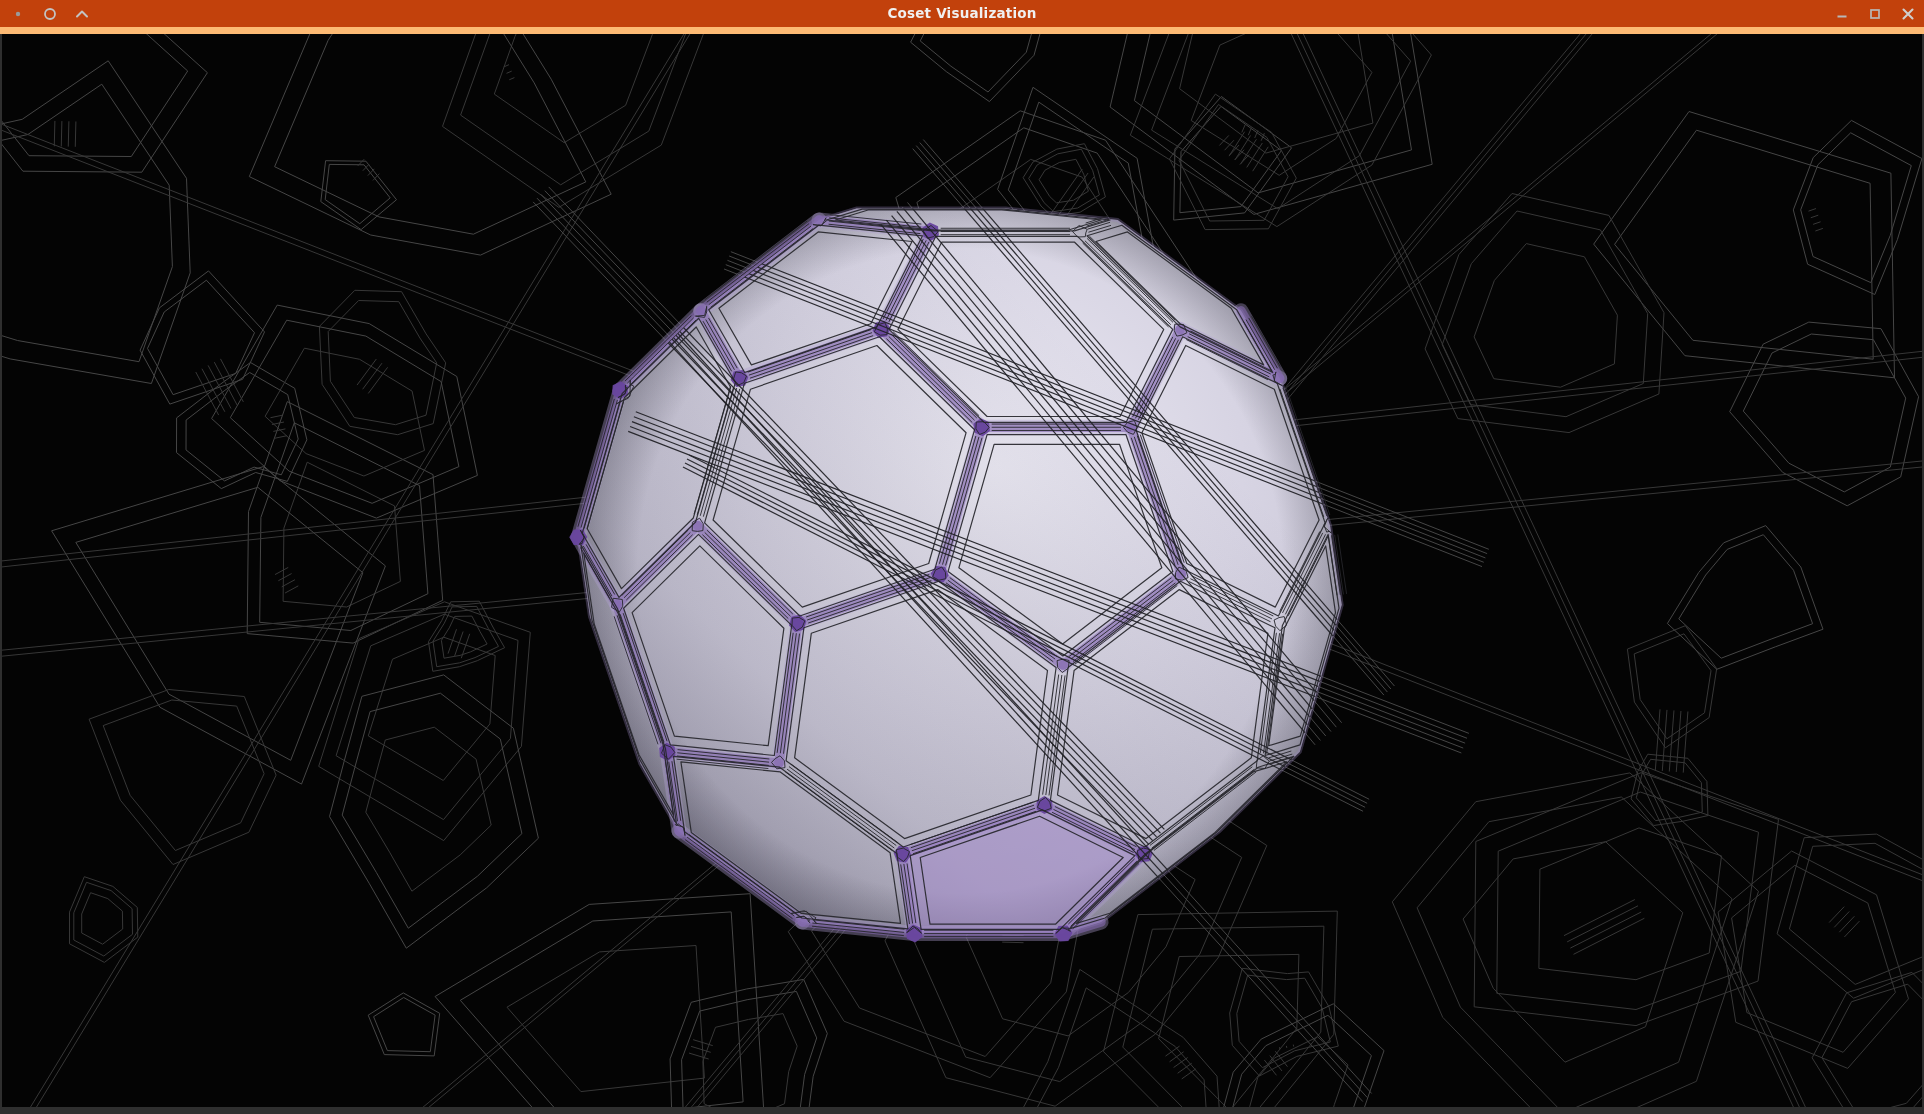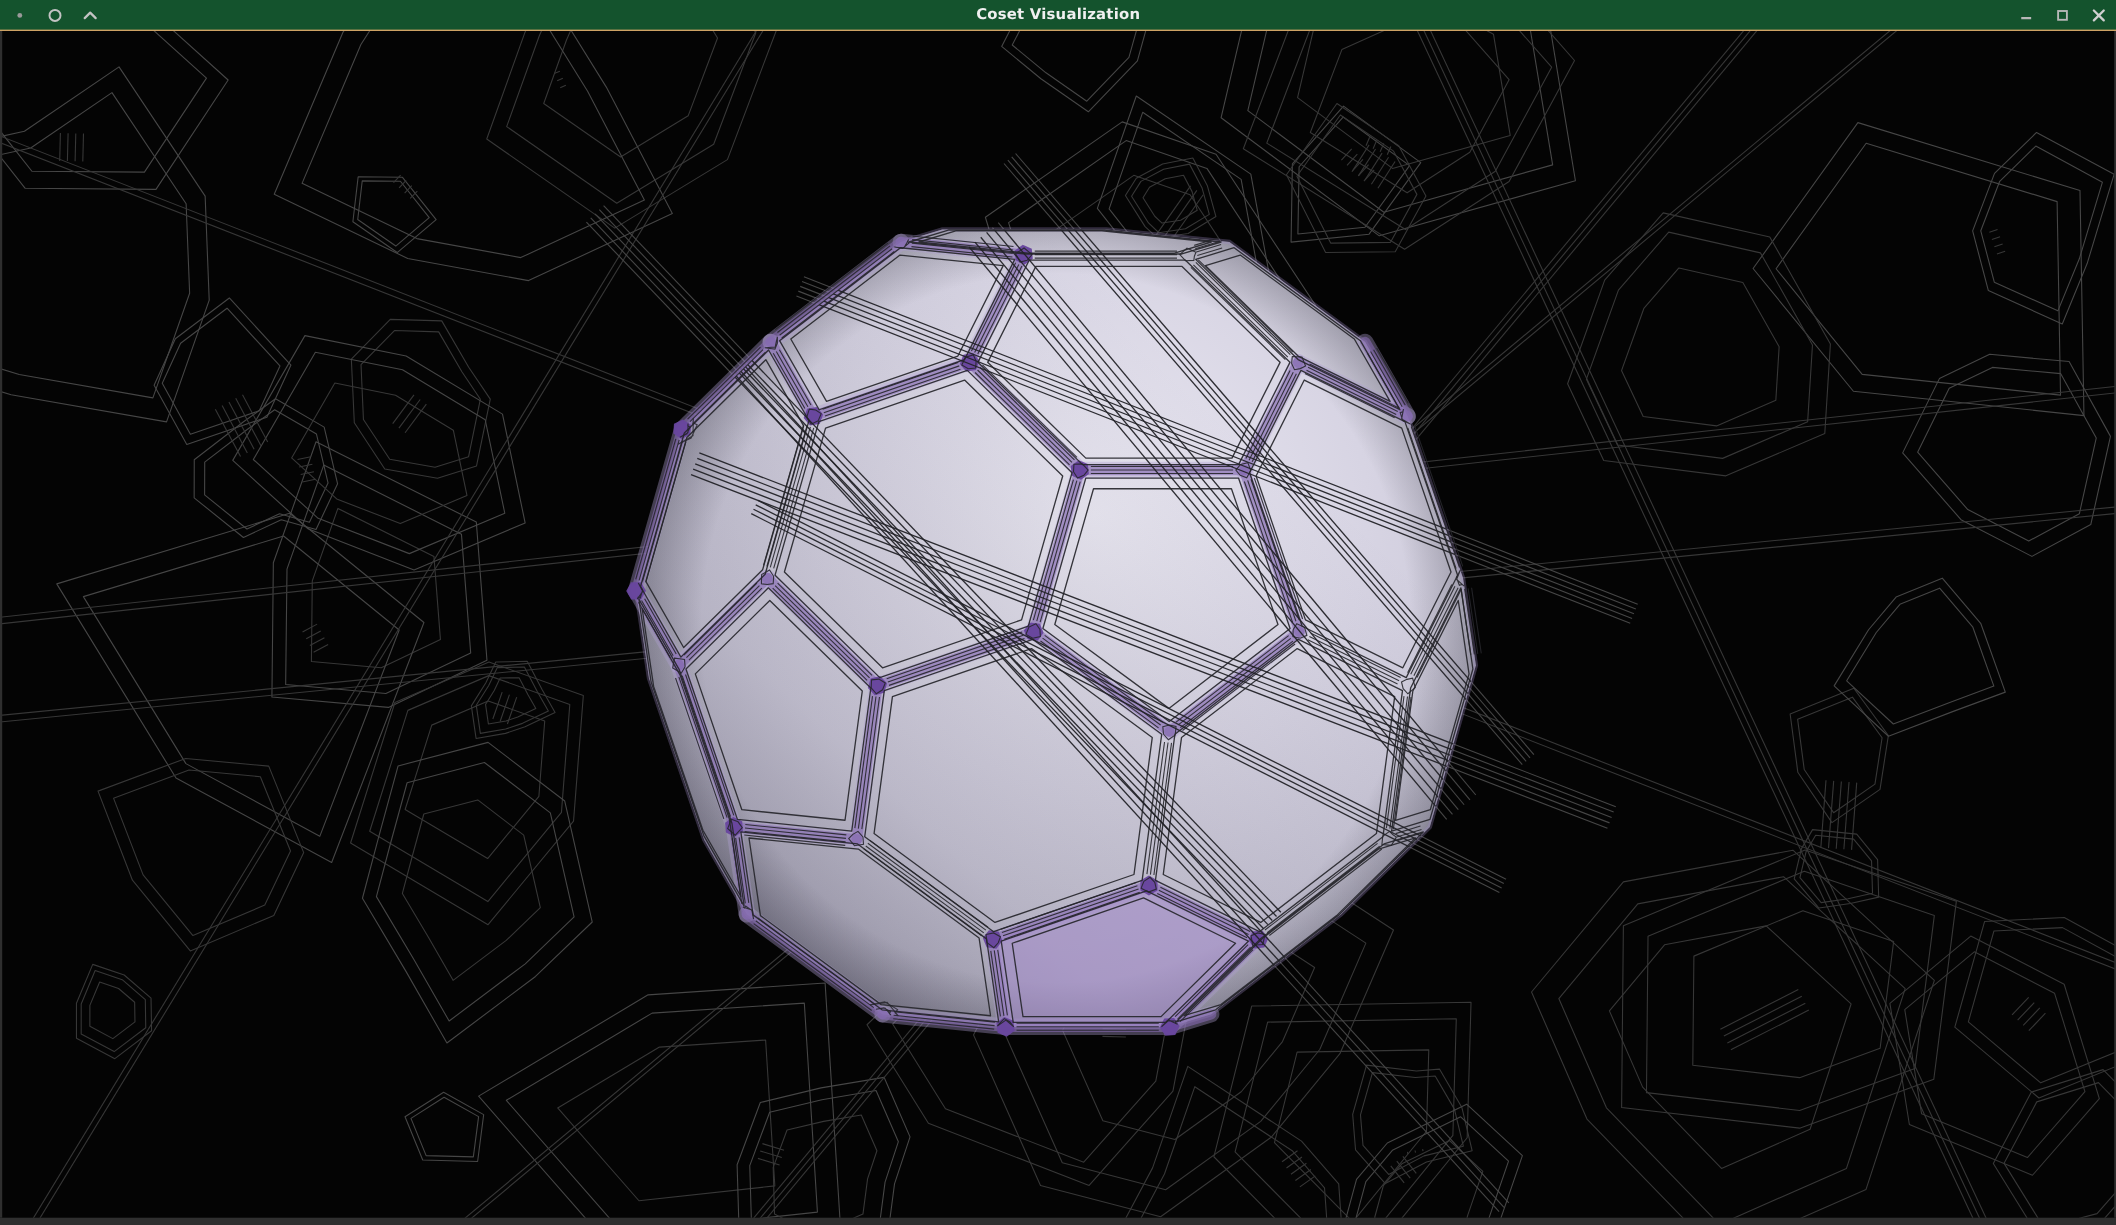--- a/index.html
+++ b/index.html
@@ -1,19 +1,19 @@
 <!DOCTYPE html>
 <html><head>
 <meta charset="utf-8">
 <style>
   html,body{margin:0;padding:0;background:#000;}
   .window{position:relative;width:1924px;height:1114px;overflow:hidden;background:#040404;
           font-family:"DejaVu Sans","Liberation Sans",sans-serif;}
-  .titlebar{position:absolute;top:0;left:0;width:1924px;height:27px;background:#14532d;
-            border-bottom:1px solid #fdba74;z-index:5;}
+  .titlebar{position:absolute;top:0;left:0;width:1924px;height:27px;background:#c2410c;
+            border-bottom:7px solid #fdba74;z-index:5;}
   .tb-left{position:absolute;left:11px;top:0;height:27px;display:flex;align-items:center;gap:18px;}
   .tb-right{position:absolute;right:9px;top:0;height:27px;display:flex;align-items:center;gap:19px;}
   .tb-slot{width:14px;height:14px;display:flex;align-items:center;justify-content:center;cursor:pointer;}
   .title{position:absolute;left:0;right:0;top:0;height:27px;line-height:27px;text-align:center;
          color:#f0f0f0;font-size:13.5px;font-weight:bold;letter-spacing:.2px;pointer-events:none;}
   .canvas-area{position:absolute;top:28px;left:0;width:1924px;height:1079px;background:#040404;}
   .side-border{position:absolute;top:28px;width:2px;height:1079px;background:#2f2f2f;z-index:4;}
   .bottom-border{position:absolute;bottom:0;left:0;width:1924px;height:7px;background:#2f2f2f;z-index:5;}
   svg{display:block;}
 </style>

